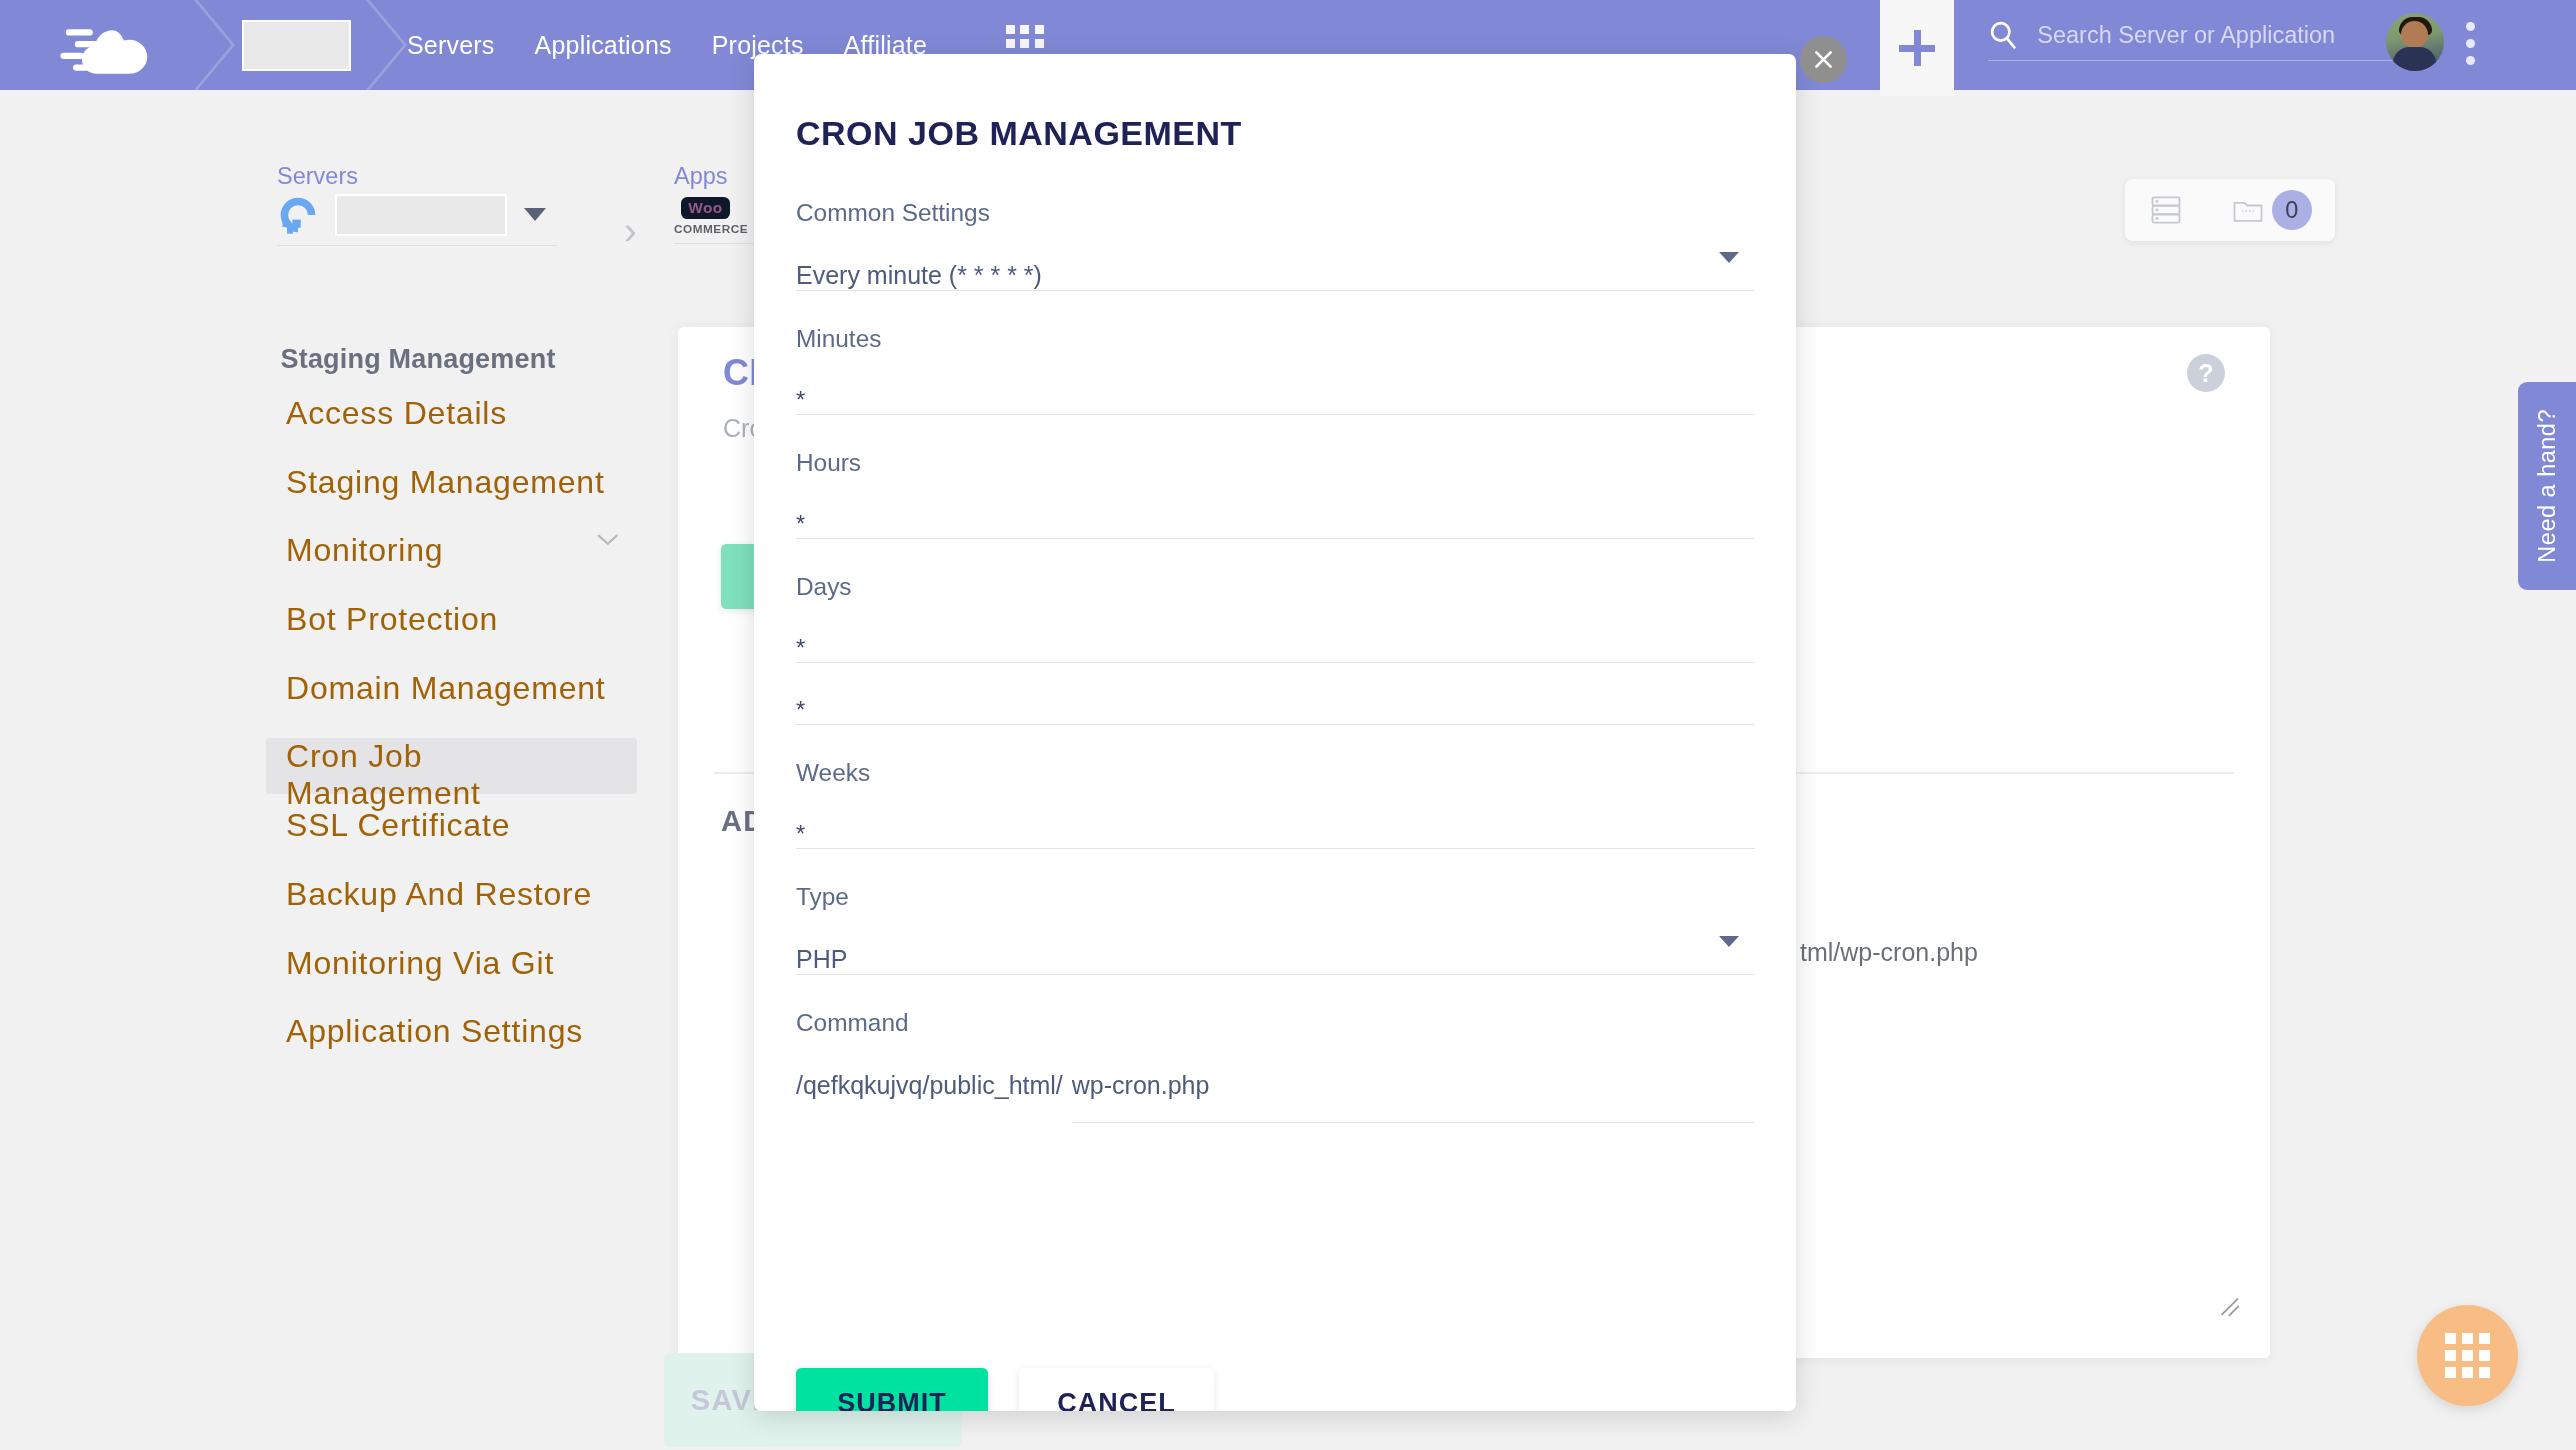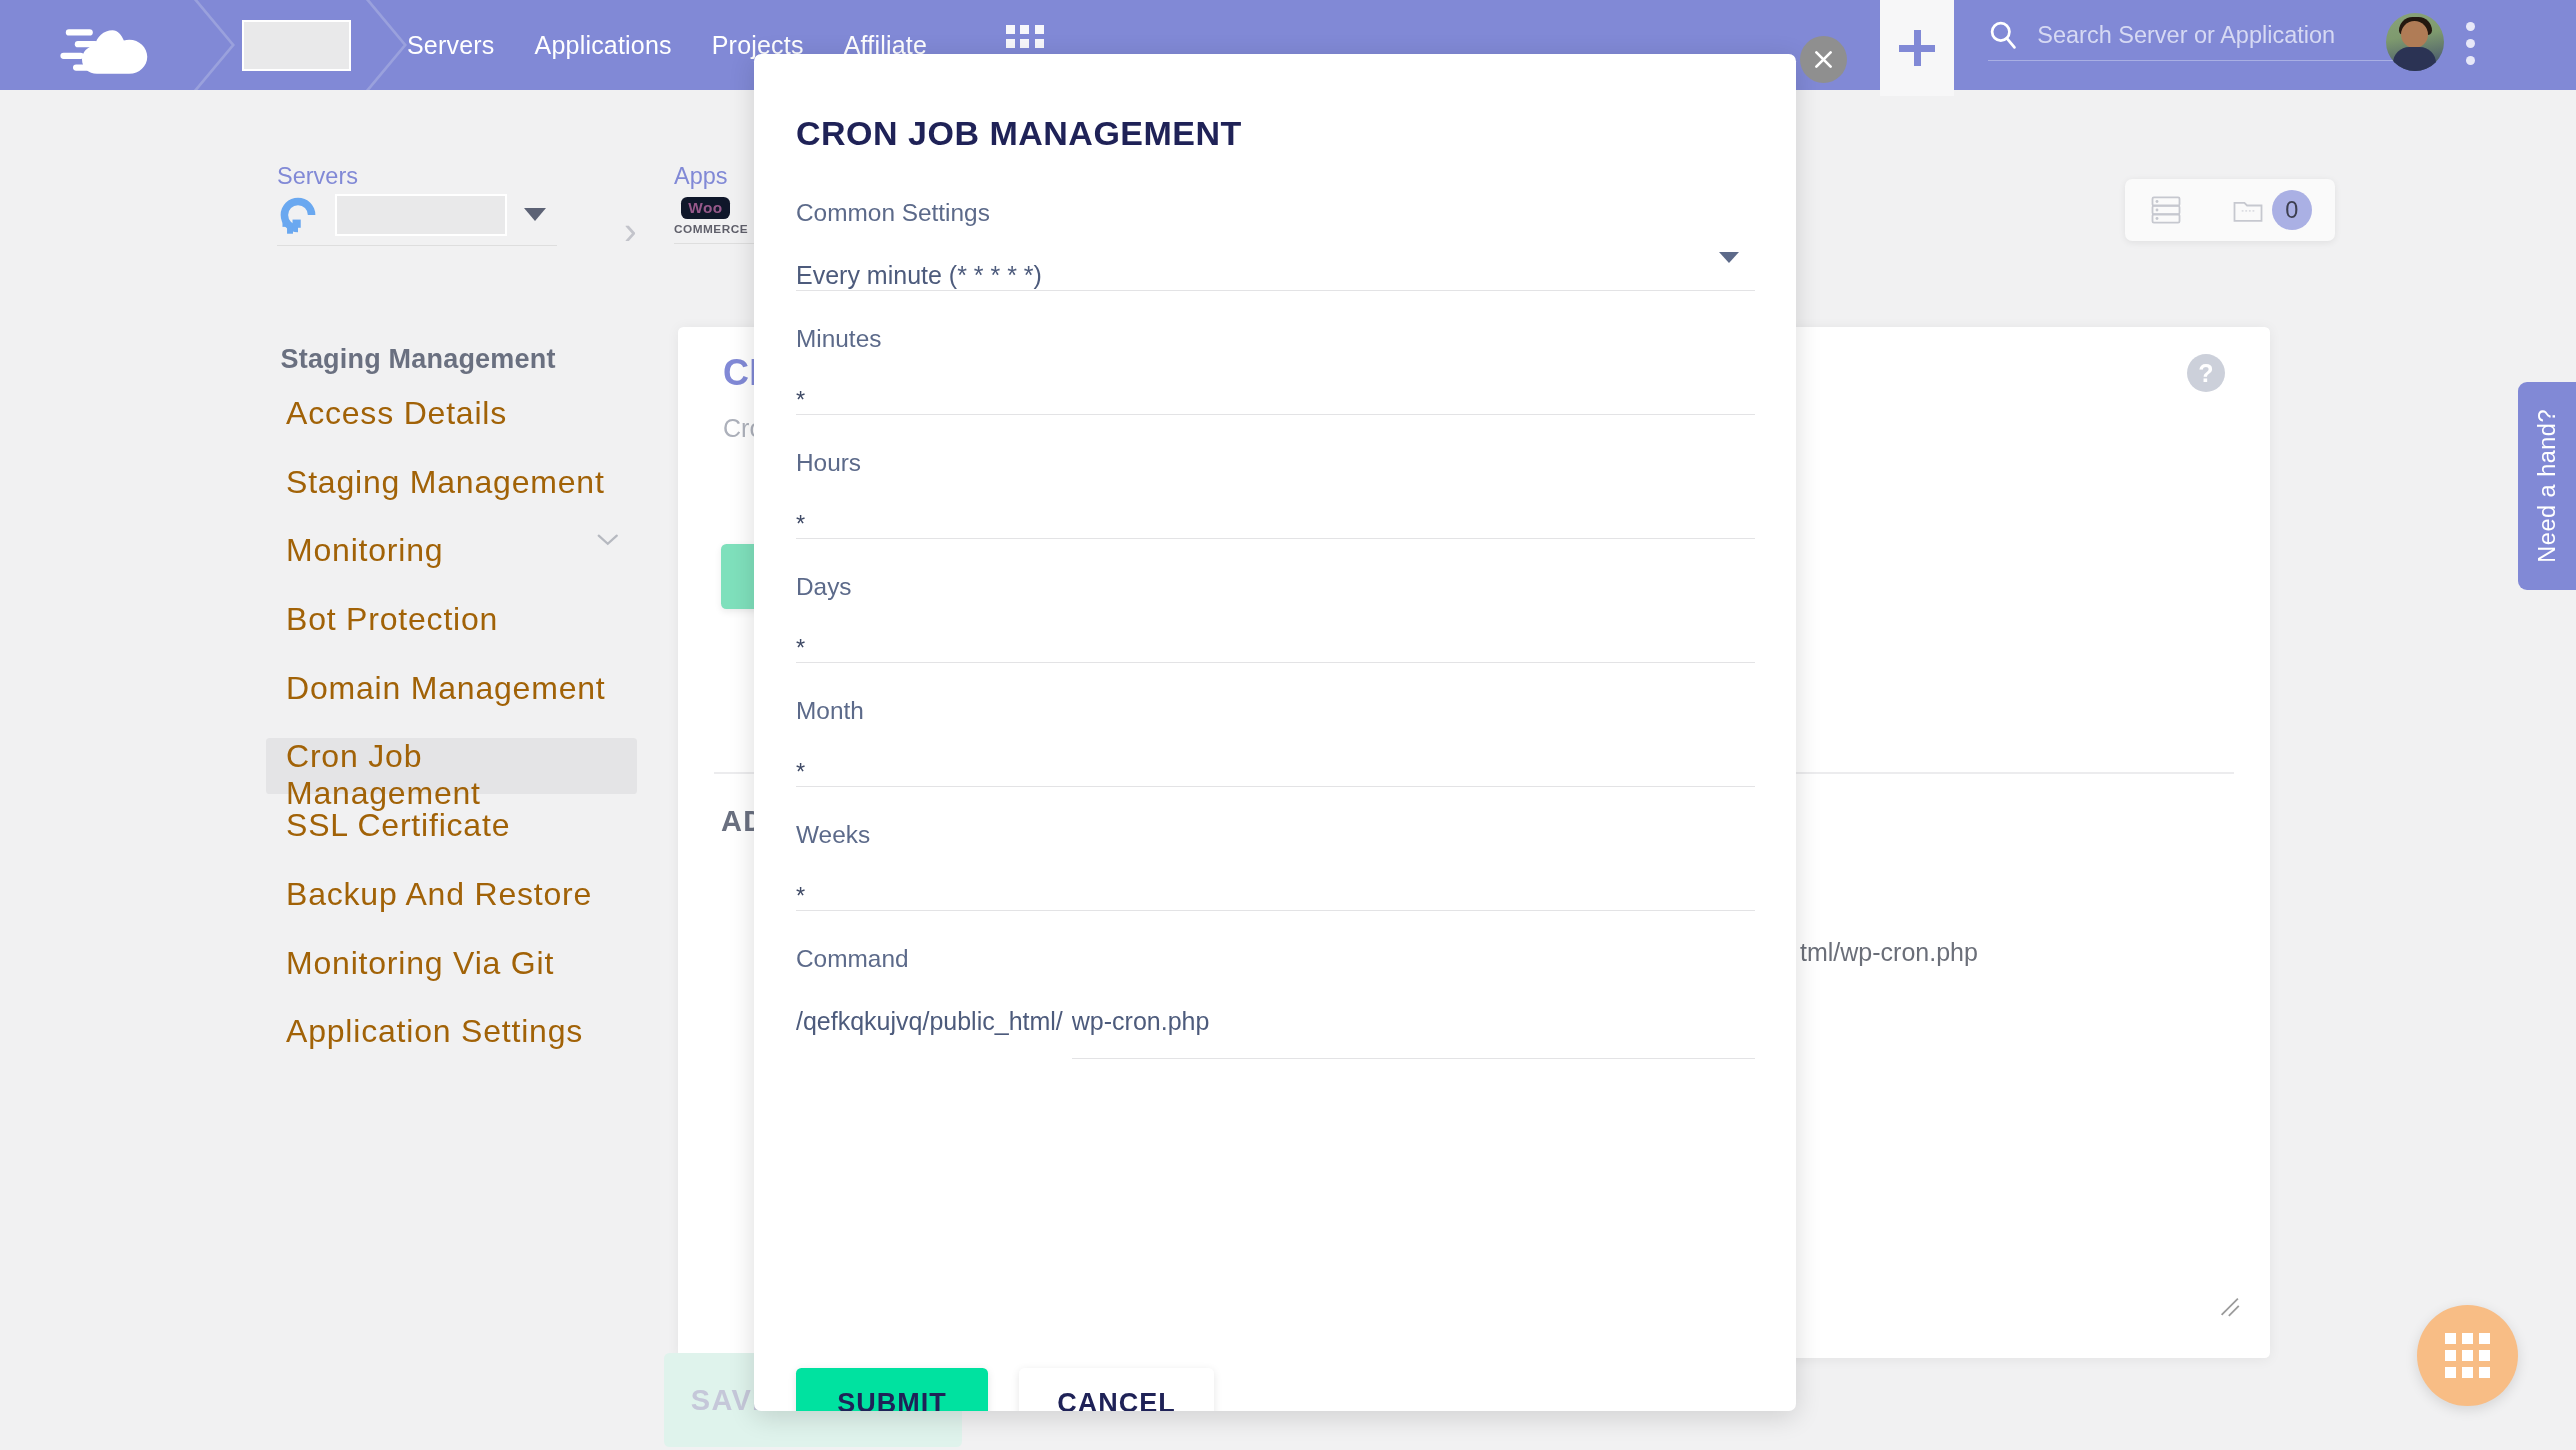--- a/index.html
+++ b/index.html
@@ -688,33 +688,39 @@
     </div>
 
     <div class="field">
       <label class="field-label">Days</label>
       <div class="field-line">
         <input class="field-value star" value="*" style="">
       </div>
     </div>
 
     <div class="field">
-      <label class="field-label">Month</label>
       <div class="field-line">
         <input class="field-value star" value="*" style="">
       </div>
     </div>
 
     <div class="field">
       <label class="field-label">Weeks</label>
       <div class="field-line">
         <input class="field-value star" value="*" style="">
       </div>
     </div>
 
+    <div class="field">
+      <label class="field-label">Type</label>
+      <div class="field-line">
+        <input class="field-value" readonly="" value="PHP" style="">
+        <div class="sel-caret"></div>
+      </div>
+    </div>
 
     <div class="field">
       <label class="field-label">Command</label>
       <div class="cmd-row">
         <span class="cmd-prefix">/qefkqkujvq/public_html/</span>
         <input class="cmd-input" value="wp-cron.php" style="">
       </div>
     </div>
 
   </div>

